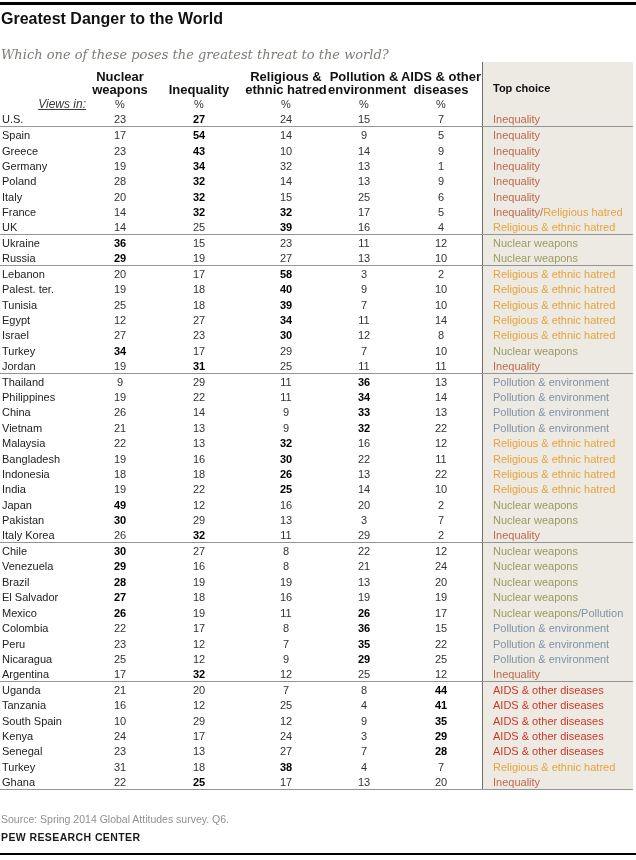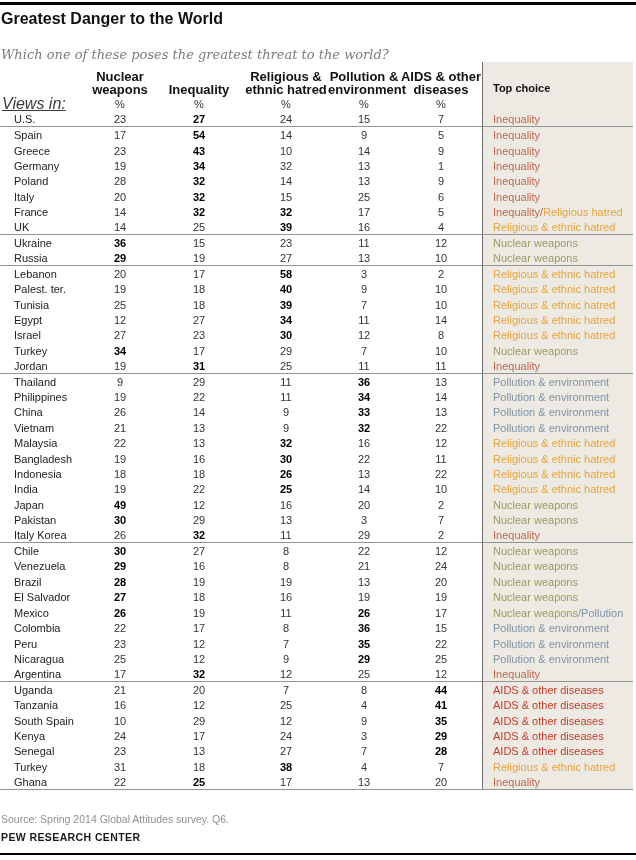--- a/index.html
+++ b/index.html
@@ -14,26 +14,26 @@
     font-family:"DejaVu Serif", serif; color:#7c7b76;margin-top:12px;
   }
   .table { position:absolute; top:62px; left:0; width:633px; }
   .colbg { position:absolute; top:0; left:482px; width:151px; height:728px; background:#edeae3; }
   .vline { position:absolute; top:0; left:482px; width:1px; height:728px; background:#6f6f6f; }
   .grid7 { display:grid; grid-template-columns:86px 68px 90px 84px 72px 82px 1fr; }
   .hdr { position:relative; height:50px; }
   .hdr-cell { display:flex; flex-direction:column; justify-content:flex-end; }
   .hdr-name { text-align:center; font-weight:bold; font-size:13px; line-height:12.5px; white-space:pre-line; color:#111; }
   .hdr-pct { text-align:center; font-size:11px; height:16px; line-height:16px; color:#333; }
-  .views-in { font-size:16px; font-style:italic; text-decoration:underline; color:#3a3a3a; height:16px; line-height:16px; padding-left:2px; }
+  .views-in { font-size:12px; font-style:italic; text-decoration:underline; color:#3a3a3a; height:16px; line-height:16px; padding-left:8px;text-align:right; }
   .topchoice-hdr { font-weight:bold; font-size:11px; color:#111; padding-left:11px; padding-bottom:18px; }
   .rows { position:relative; }
   .row { height:15.41px; align-items:center; font-size:11px; box-sizing:border-box; }
   .row.sep { border-bottom:1px solid #949494; }
-  .cell-country { padding-left:14px; color:#222; white-space:nowrap; }
+  .cell-country { padding-left:2px; color:#222; white-space:nowrap; }
   .cell-num { text-align:center; color:#333; }
   .cell-num.b { font-weight:bold; color:#000; }
   .cell-top { padding-left:11px; white-space:nowrap; font-size:11px; }
   .note  { position:absolute; top:793px; left:1px; font-size:10.5px; color:#8f8f8f; }
   .source{ position:absolute; top:813px; left:1px; font-size:10.5px; color:#8f8f8f; }
   .pew   { position:absolute; top:831px; left:1px; font-size:10.5px; font-weight:bold; letter-spacing:0.4px; color:#1a1a1a; }
   .bottom-rule { position:absolute; top:853px; left:0; width:636px; height:2px; background:#000; }
 </style>
 </head>
 <body>

